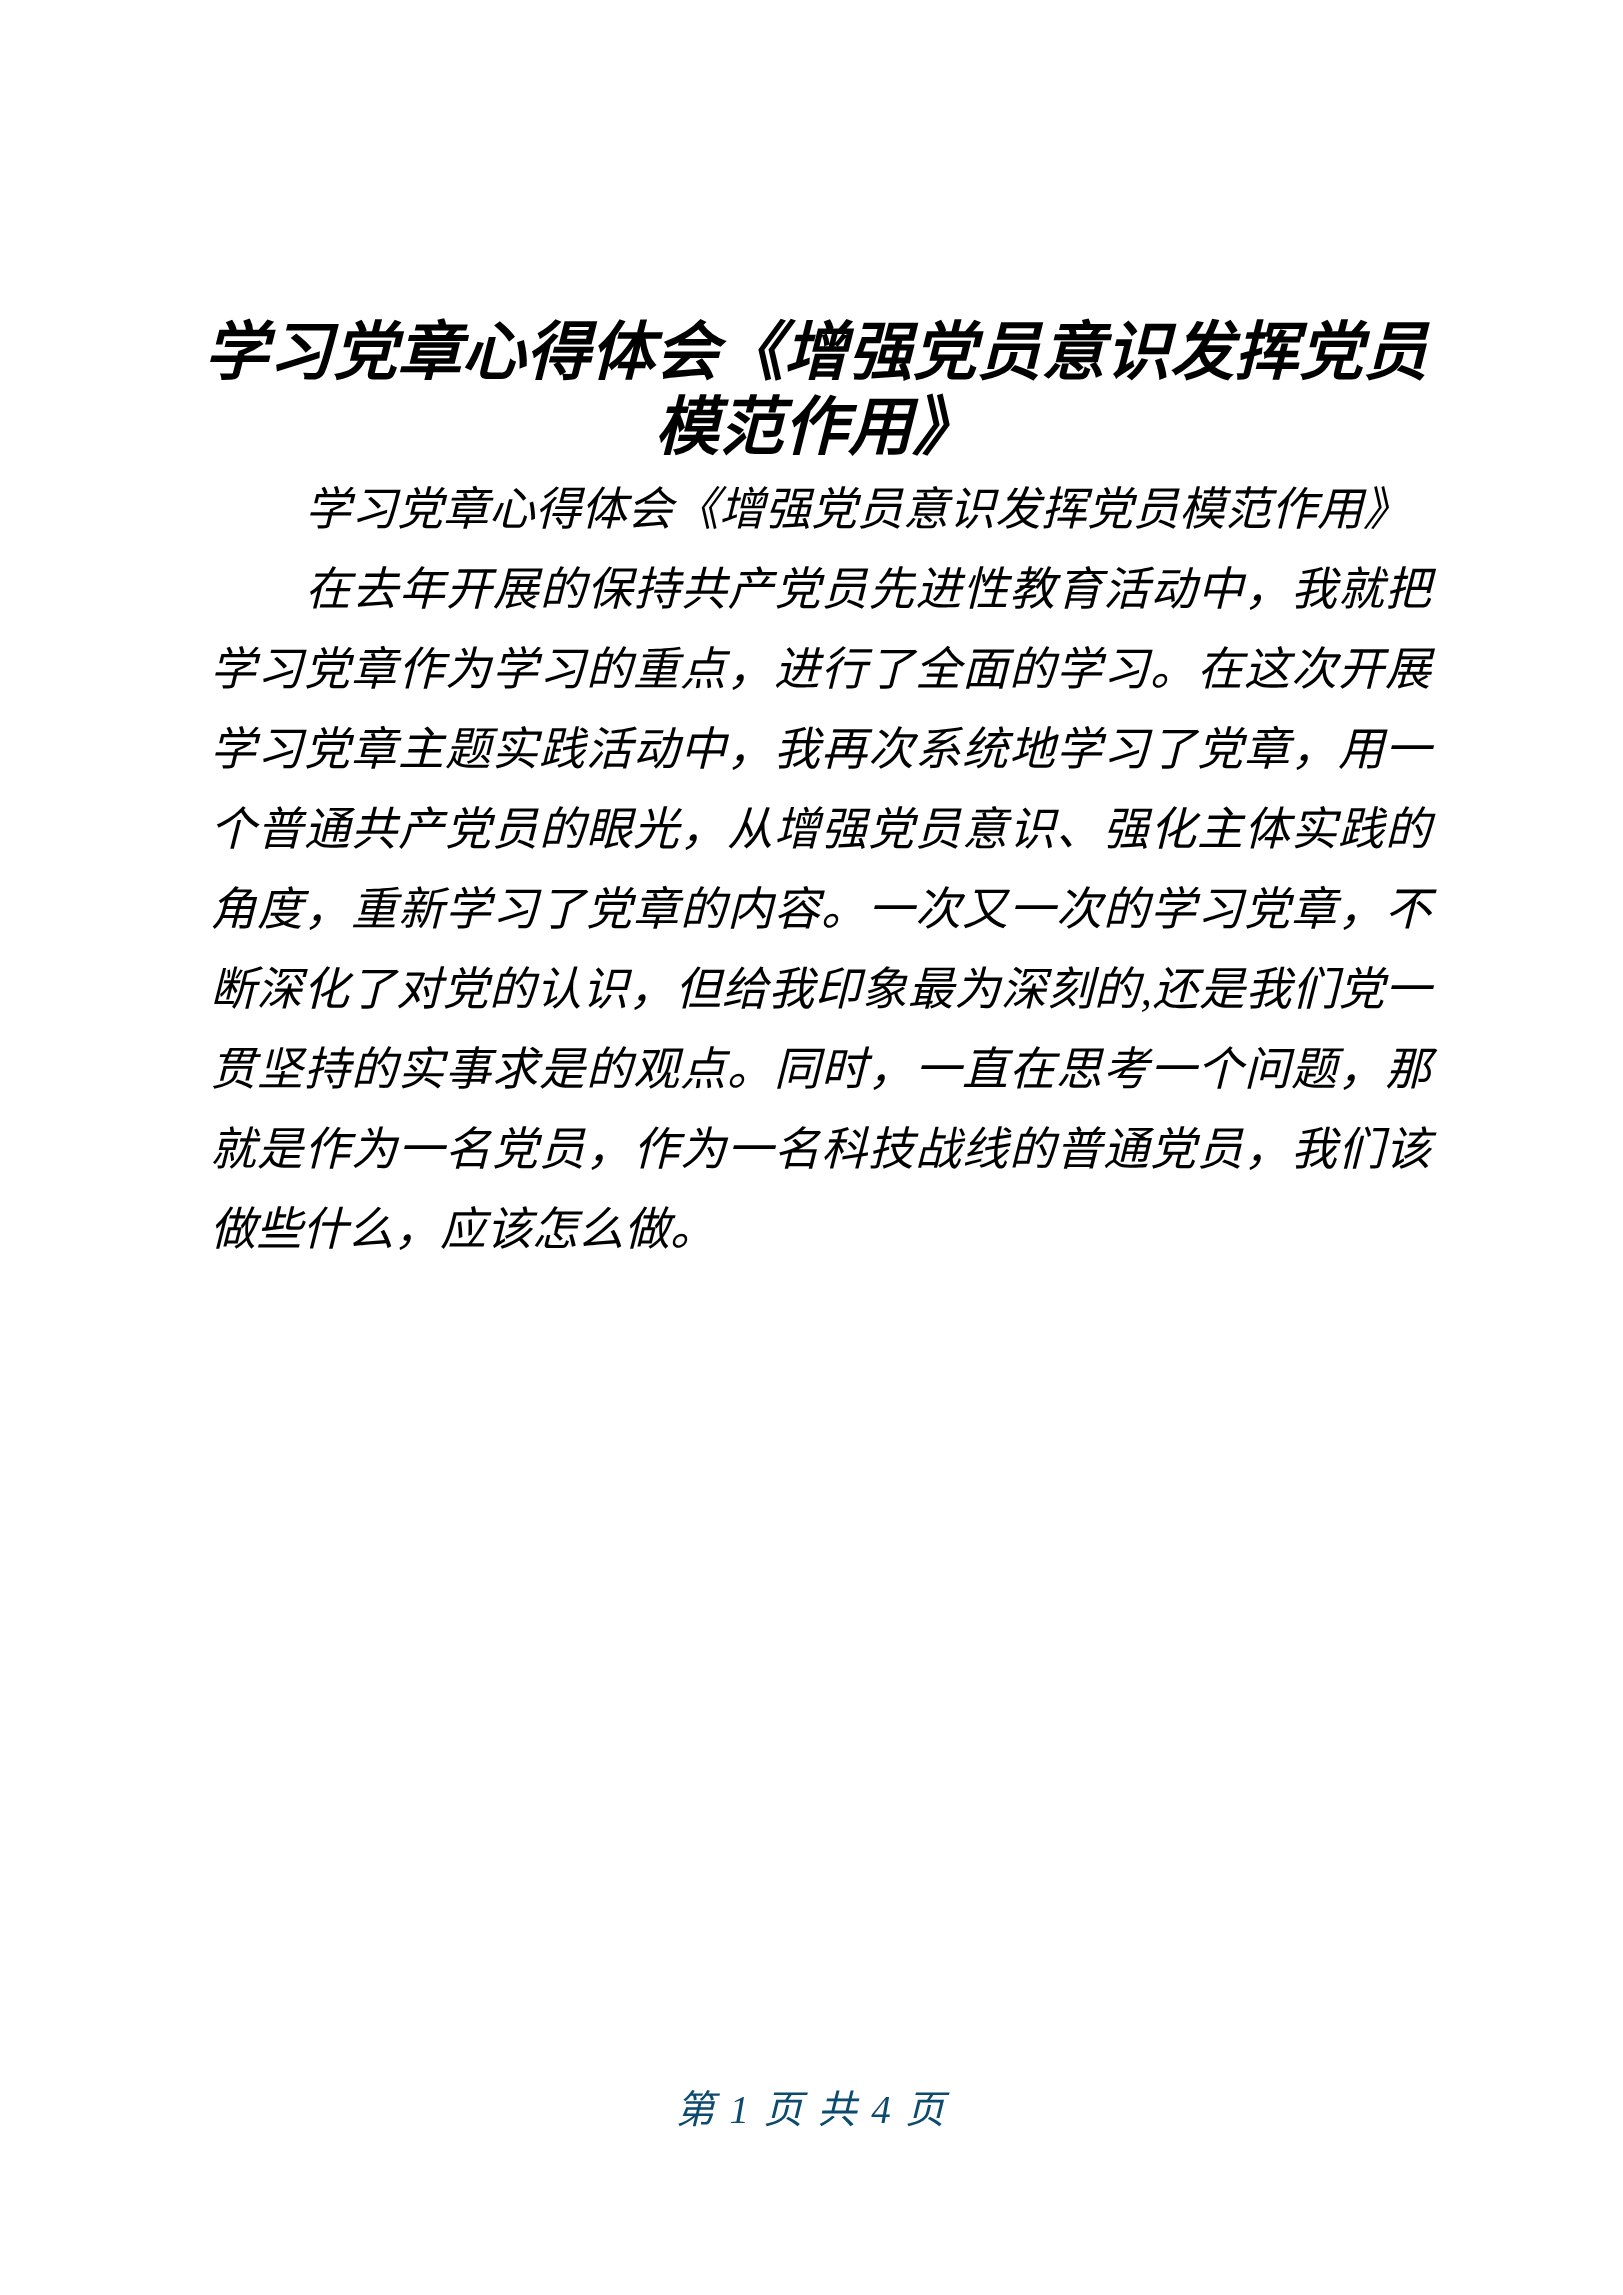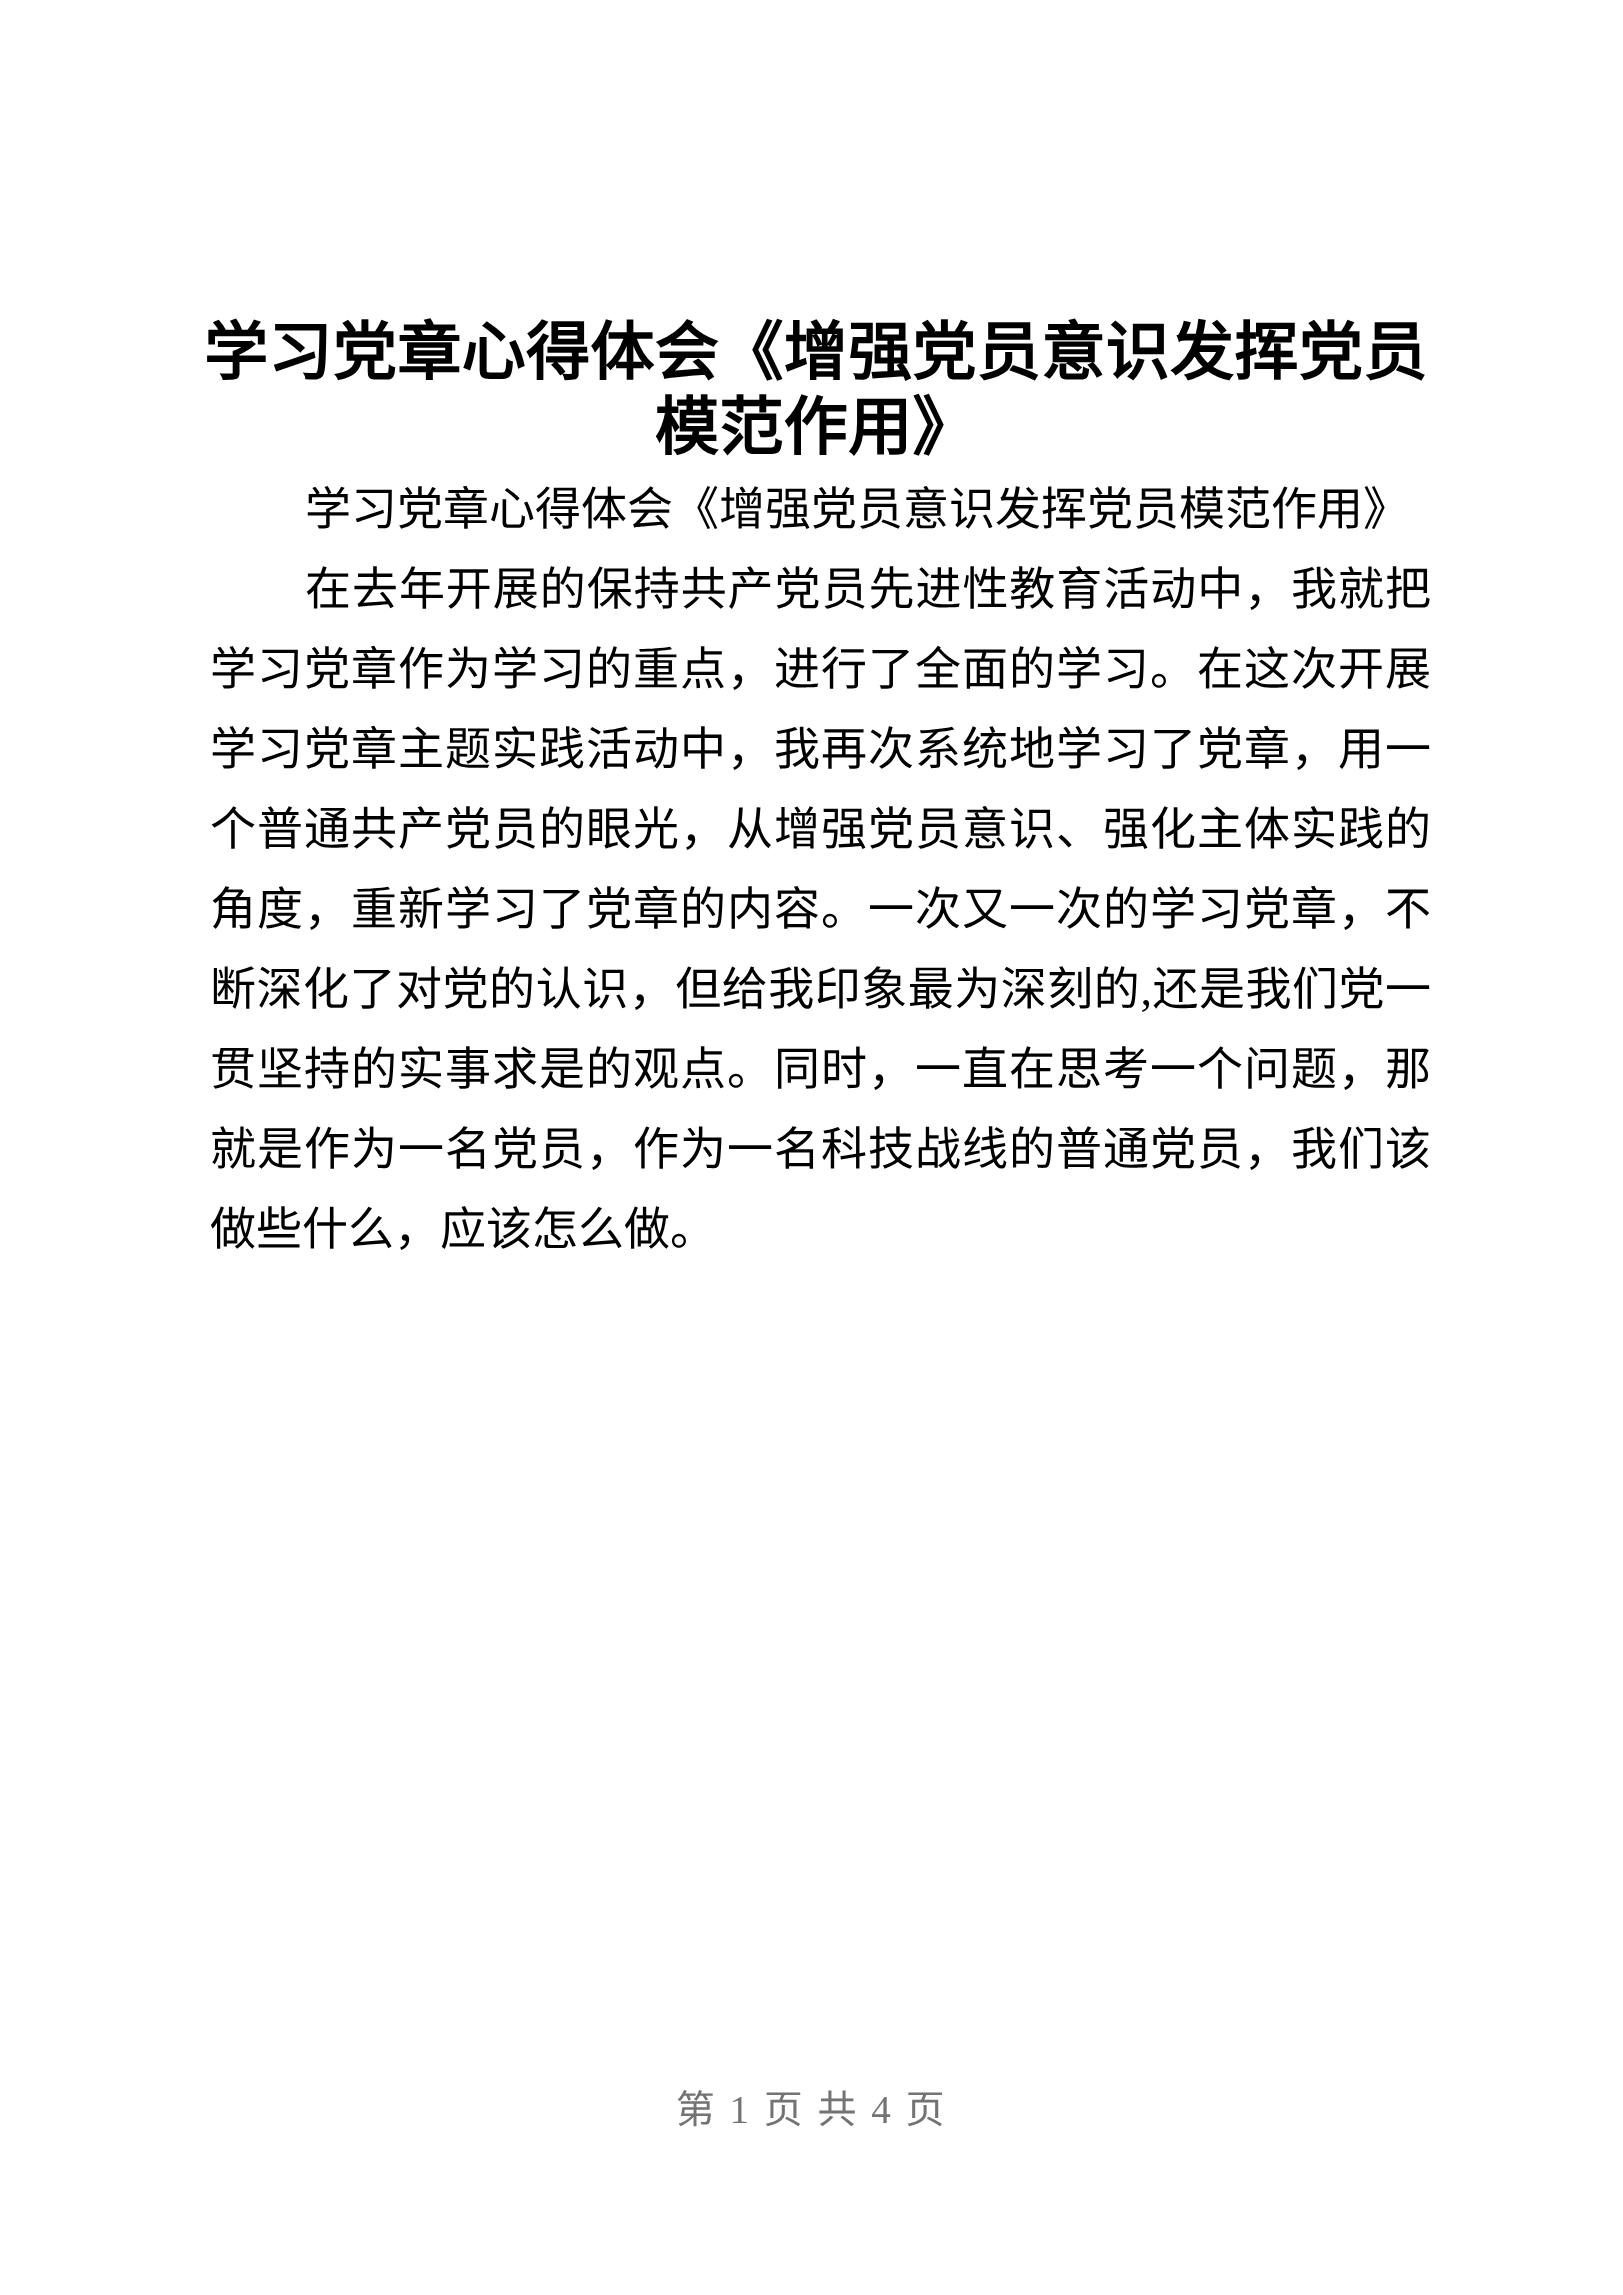--- a/index.html
+++ b/index.html
@@ -9,20 +9,21 @@
   }
 
   .page {
     position: relative;
     width: 1623px;
     height: 2295px;
     background: #ffffff;
     box-sizing: border-box;
     overflow: hidden;
     font-family: "Liberation Serif", "DejaVu Serif", serif;
+    font-style: italic;
   }
 
   
   .doc-title {
     position: absolute;
     left: 203px;
     top: 272px;
     width: 1226px;
     text-align: center;
     font-family: "Liberation Sans", "DejaVu Sans", sans-serif;
@@ -64,21 +65,21 @@
   
   .page-footer {
     position: absolute;
     left: 0;
     top: 2087px;
     width: 1623px;
     text-align: center;
     font-family: "Liberation Serif", "DejaVu Serif", serif;
     font-size: 39px;
     line-height: 1.2;
-    color: #737373;
+    color: #0c4a6e;
     letter-spacing: 2.5px;
   }
 </style>
 </head>
 <body>
 
 <div class="page">
 
   <h1 class="doc-title">学习党章心得体会《增强党员意识发挥党员模范作用》</h1>
 

